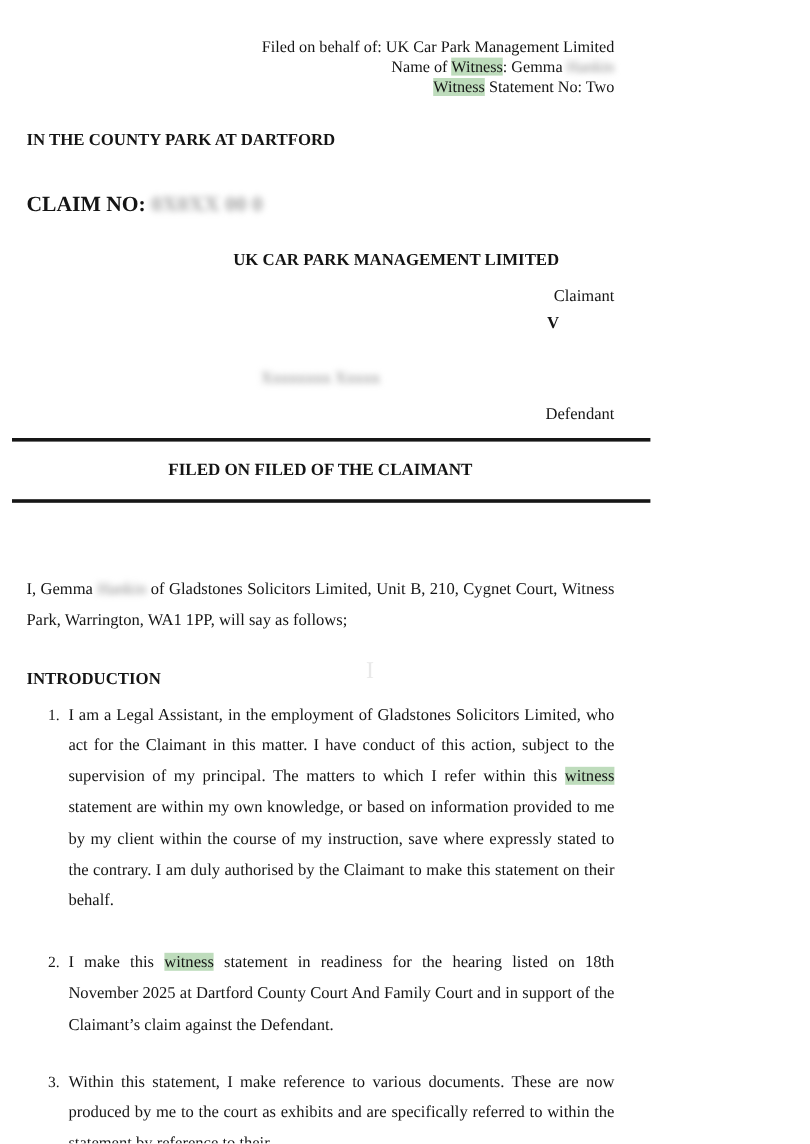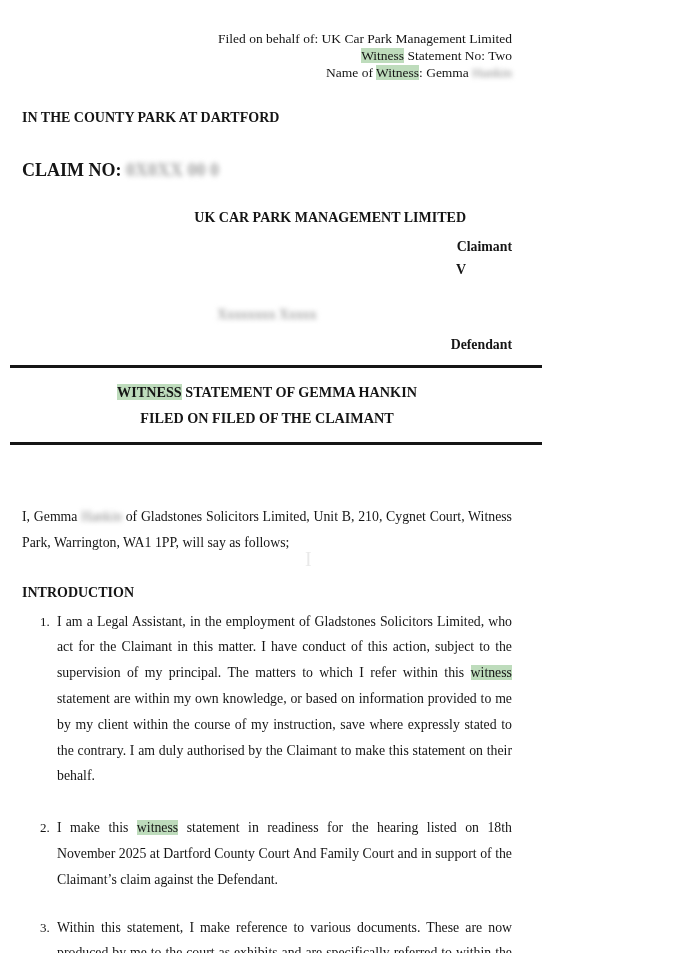--- a/index.html
+++ b/index.html
@@ -21,21 +21,21 @@
     filter:blur(2.6px);
     user-select:none;
     white-space:nowrap;
   }
   .redact-light { color:#a3a3a3; }
   .court { font-weight:bold; font-size:14px; line-height:17px; margin-top:28px; }
   .claim { text-align:left; font-weight:bold; font-size:18px; line-height:17px; margin-top:36px; }
   .party { text-align:right; font-weight:bold; font-size:14px; line-height:17px; }
   .shift-left { margin-right:46px; }
   .claimant-name { margin-top:30px; }
-  .role { text-align:right; font-weight:bold; font-size:13.8px; line-height:17px; }
+  .role { text-align:right; font-weight:normal; font-size:13.8px; line-height:17px; }
   .role-claimant { margin-top:12px; }
   .versus { margin-top:6px; }
   .defendant-line { text-align:center; line-height:17px; margin-top:28px; font-weight:bold; }
   .role-defendant { margin-top:13px; }
   .rule {
     border:none; height:3px; background:#161616;
     width:635px; margin:12px 0 0 -12px;
   }
   .rule2 { margin-top:11px; }
   .doc-title { text-align:center; font-weight:bold; font-size:14.2px; line-height:26px; }
@@ -58,37 +58,36 @@
     pointer-events:none;
   }
 </style>
 </head>
 <body>
 
 <div class="page">
 
   <div class="hdr">
     <div>Filed on behalf of: UK Car Park Management Limited</div>
+    <div><span>Name of </span><mark>Witness</mark><span>: Gemma </span><span class="redact">Hankin</span></div>
     <div><mark>Witness</mark><span> Statement No: Two</span></div>
-    <div><span>Name of </span><mark>Witness</mark><span>: Gemma </span><span class="redact">Hankin</span></div>
   </div>
 
   <div class="court">IN THE COUNTY PARK AT DARTFORD</div>
 
   <div class="claim"><span>CLAIM NO: </span><span class="redact redact-light">0X0XX 00 0</span></div>
 
   <div class="party claimant-name shift-left">UK CAR PARK MANAGEMENT LIMITED</div>
   <div class="role role-claimant">Claimant</div>
   <div class="party versus shift-left">V</div>
   <div class="defendant-line"><span class="redact redact-light">Xxxxxxxx Xxxxx</span></div>
   <div class="role role-defendant">Defendant</div>
 
   <hr class="rule">
   <div class="doc-title-block">
-    <div class="doc-title"><mark>WITNESS</mark><span> STATEMENT OF GEMMA HANKIN</span></div>
     <div class="doc-title">FILED ON FILED OF THE CLAIMANT</div>
   </div>
   <hr class="rule rule2">
 
   <p class="intro"><span>I, Gemma </span><span class="redact">Hankin</span><span> of Gladstones Solicitors Limited, Unit B, 210, Cygnet Court, Witness Park, Warrington, WA1 1PP, will say as follows;</span></p>
 
   <span class="ibeam-cursor">I</span>
 
   <div class="section-heading">INTRODUCTION</div>
 

